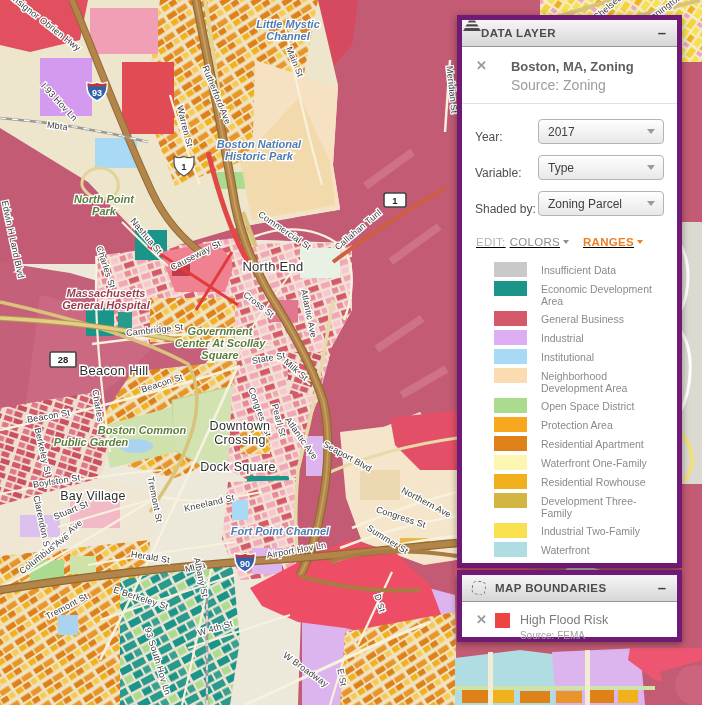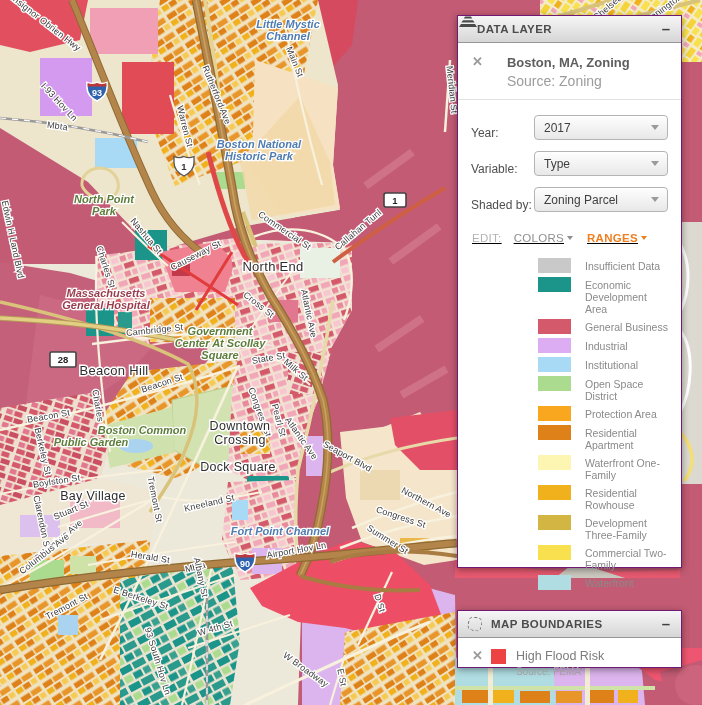--- a/index.html
+++ b/index.html
@@ -13,23 +13,23 @@
   .nl2{font-size:12.5px;fill:#2e2e2e;stroke:#ffffff;stroke-width:3px;paint-order:stroke;letter-spacing:.3px;}
   .wl{font-size:11px;font-style:italic;font-weight:600;fill:#4f7cb0;stroke:#ffffff;stroke-width:2.6px;paint-order:stroke;}
   .gl{font-size:11px;font-style:italic;font-weight:600;fill:#5d7d3a;stroke:#ffffff;stroke-width:2.6px;paint-order:stroke;}
   .ml{font-size:11px;font-style:italic;font-weight:600;fill:#993d4d;stroke:#ffffff;stroke-width:2.6px;paint-order:stroke;}
   .shtx{font-size:9px;font-weight:bold;fill:#fff;}
   .bxtx{font-size:9.5px;font-weight:bold;fill:#222;}
   .ustx{font-size:9.5px;font-weight:bold;fill:#333;}
 
   
   .panel{position:absolute;left:457px;width:225px;box-sizing:border-box;background:#fff;
-         border:1px solid #701a75;box-shadow:0 2px 7px rgba(0,0,0,.4);}
+         border:5px solid #701a75;box-shadow:0 2px 7px rgba(0,0,0,.4);}
   .panel-dl{top:15px;height:553px;}
-  .panel-mb{top:610px;height:58px;}
+  .panel-mb{top:570px;height:72px;}
   .phead{height:26px;display:flex;align-items:center;background:linear-gradient(#f6f6f6,#d6d6d6);
          border-bottom:1px solid #979797;cursor:pointer;}
   .picon{margin-left:10px;display:flex;align-items:center;}
   .ptitle{margin-left:9px;font-size:11.5px;font-weight:bold;color:#4c4c4c;letter-spacing:.4px;}
   .pmin{margin-left:auto;margin-right:11px;font-size:15px;font-weight:bold;color:#3f3f3f;line-height:10px;}
   .dashicon{display:inline-block;width:12px;height:12px;border:1.6px dashed #6e6e6e;border-radius:5px;transform:rotate(12deg);}
   .pbody{position:relative;}
 
   .layerrow{display:flex;padding:12px 12px 0 14px;}
   .xclose{font-size:13px;font-weight:bold;color:#9a9a9a;cursor:pointer;line-height:13px;}
@@ -42,27 +42,27 @@
   .field label{width:63px;font-size:12px;color:#4f4f4f;flex:none;}
   .select{position:relative;flex:1;height:23px;border:1px solid #b4b4b4;border-radius:4px;
           background:linear-gradient(#fefefe,#e8e8e8);box-shadow:inset 0 1px 0 #fff;
           display:flex;align-items:center;cursor:pointer;}
   .select span{margin-left:9px;font-size:12px;color:#3f3f3f;}
   .arrow{position:absolute;right:8px;top:9px;width:0;height:0;border-left:4px solid transparent;
          border-right:4px solid transparent;border-top:5px solid #9a9a9a;}
 
   .editrow{display:flex;align-items:center;padding:16px 13px 6px 14px;font-size:11.5px;letter-spacing:.3px;text-decoration:underline;}
   .elabel{color:#b3b3b3;}
-  .ecolors{color:#8e8e8e;margin-left:12px;cursor:pointer;display:flex;align-items:center;}
+  .ecolors{color:#8e8e8e;margin-left:4px;cursor:pointer;display:flex;align-items:center;}
   .eranges{color:#ee8022;font-weight:bold;margin-left:14px;cursor:pointer;display:flex;align-items:center;}
   .tri{width:0;height:0;border-left:3.5px solid transparent;border-right:3.5px solid transparent;margin-left:3px;}
   .tri.g{border-top:4.5px solid #8e8e8e;}
   .tri.o{border-top:4.5px solid #ee8022;}
 
-  .legend{padding:8px 10px 0 32px;margin-left:48px;}
+  .legend{padding:8px 10px 0 32px;}
   .lrow{display:flex;align-items:flex-start;margin-bottom:4px;}
   .sw{width:33px;height:15px;flex:none;}
   .ltxt{margin-left:14px;font-size:10.5px;color:#8a8a8a;line-height:12px;padding-top:2px;}
 
   .mbrow{display:flex;align-items:flex-start;padding:11px 10px 0 14px;}
   .mbsw{width:15px;height:15px;flex:none;margin-left:8px;}
   .mbtext{margin-left:10px;}
   .mbtitle{font-size:12.5px;color:#7c7c7c;}
   .mbsource{font-size:10px;color:#a2a2a2;margin-top:3px;}
 </style>
@@ -476,20 +476,24 @@
           </div>
       <div class="lrow">
             <span class="sw" style="background: rgb(221, 173, 244);"></span>
             <span class="ltxt">Industrial</span>
           </div>
       <div class="lrow">
             <span class="sw" style="background: rgb(169, 218, 245);"></span>
             <span class="ltxt">Institutional</span>
           </div>
       <div class="lrow">
+            <span class="sw" style="background: rgb(251, 220, 178);"></span>
+            <span class="ltxt">Neighborhood Development Area</span>
+          </div>
+      <div class="lrow">
             <span class="sw" style="background: rgb(171, 219, 143);"></span>
             <span class="ltxt">Open Space District</span>
           </div>
       <div class="lrow">
             <span class="sw" style="background: rgb(249, 167, 31);"></span>
             <span class="ltxt">Protection Area</span>
           </div>
       <div class="lrow">
             <span class="sw" style="background: rgb(222, 129, 24);"></span>
             <span class="ltxt">Residential Apartment</span>
@@ -501,21 +505,21 @@
       <div class="lrow">
             <span class="sw" style="background: rgb(240, 177, 28);"></span>
             <span class="ltxt">Residential Rowhouse</span>
           </div>
       <div class="lrow">
             <span class="sw" style="background: rgb(210, 181, 66);"></span>
             <span class="ltxt">Development Three-Family</span>
           </div>
       <div class="lrow">
             <span class="sw" style="background: rgb(249, 224, 78);"></span>
-            <span class="ltxt">Commercial Two-Family</span>
+            <span class="ltxt">Industrial Two-Family</span>
           </div>
       <div class="lrow">
             <span class="sw" style="background: rgb(176, 221, 226);"></span>
             <span class="ltxt">Waterfront</span>
           </div>
     </div>
   </div>
 </div>
 
 <div class="panel panel-mb">

